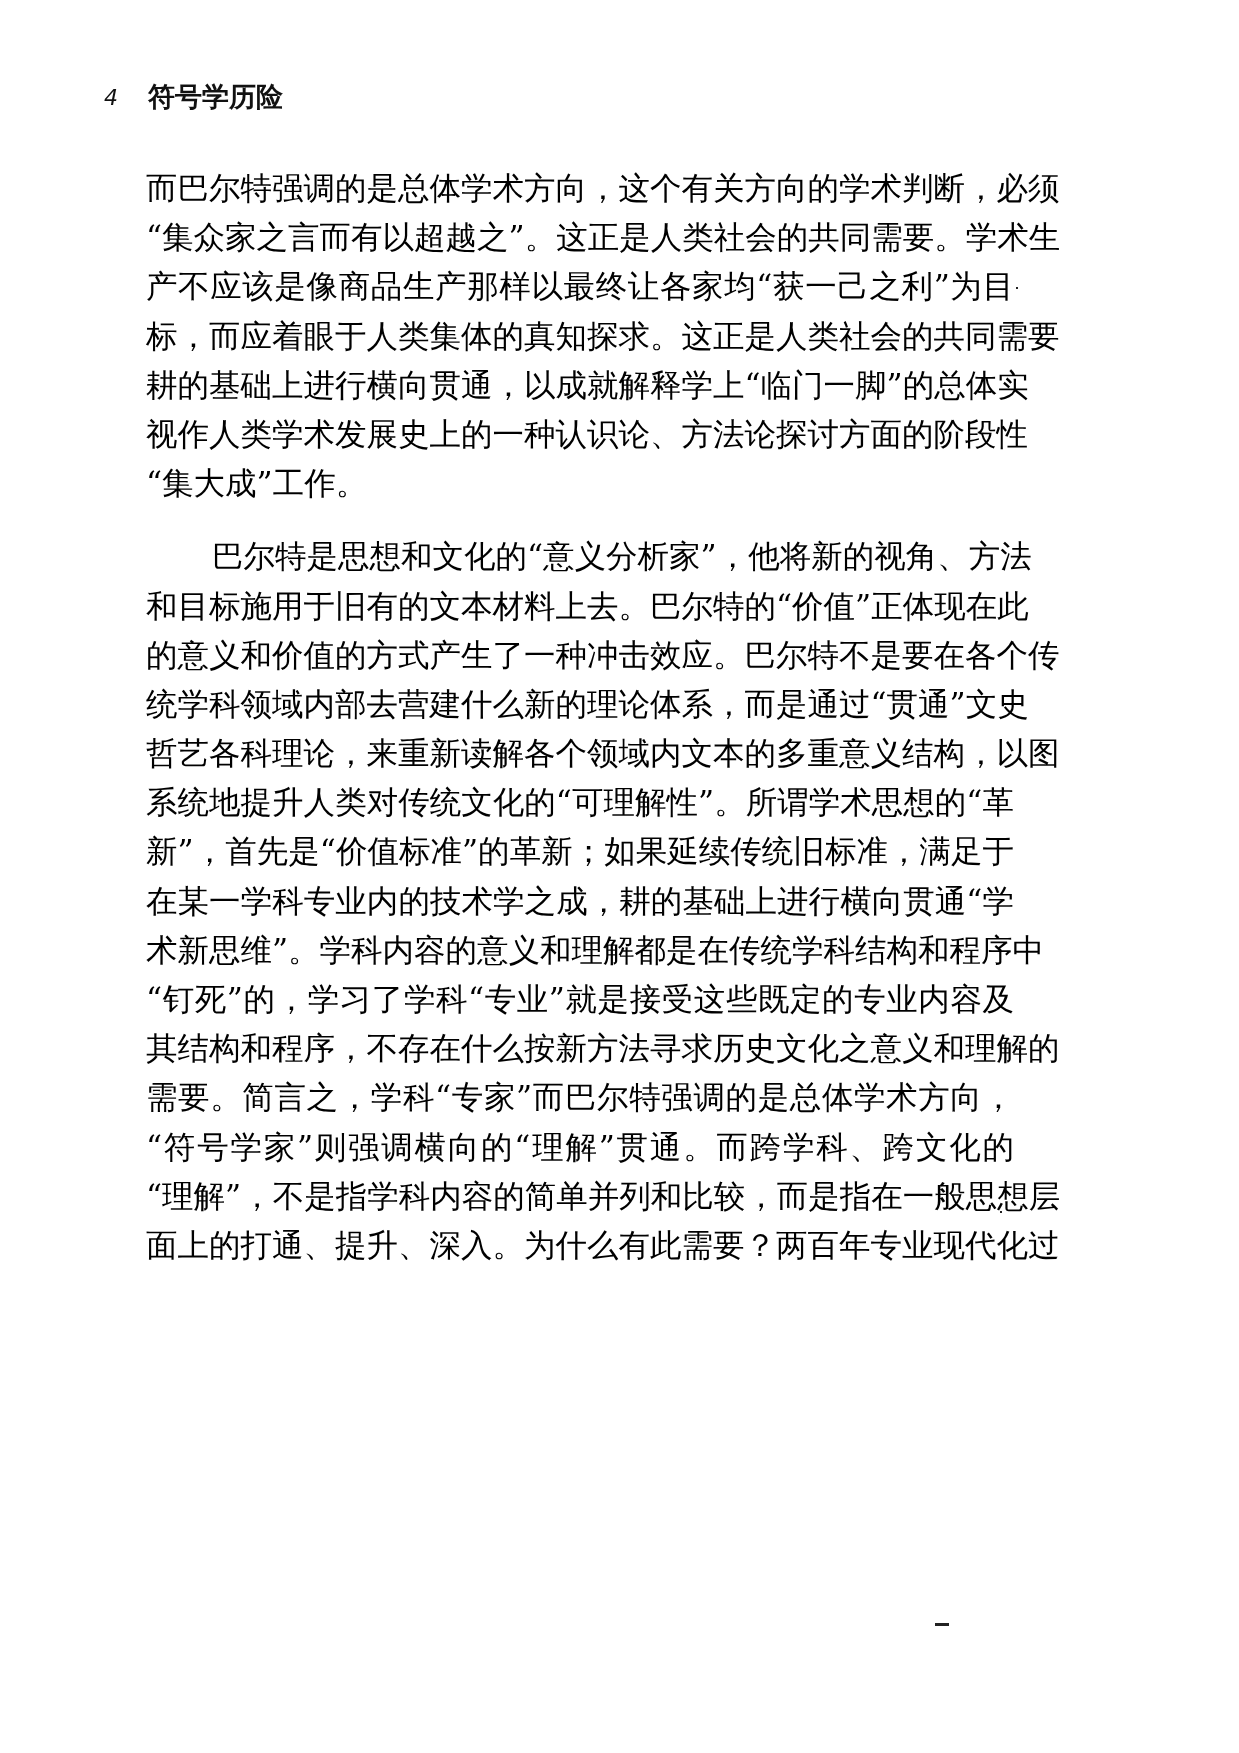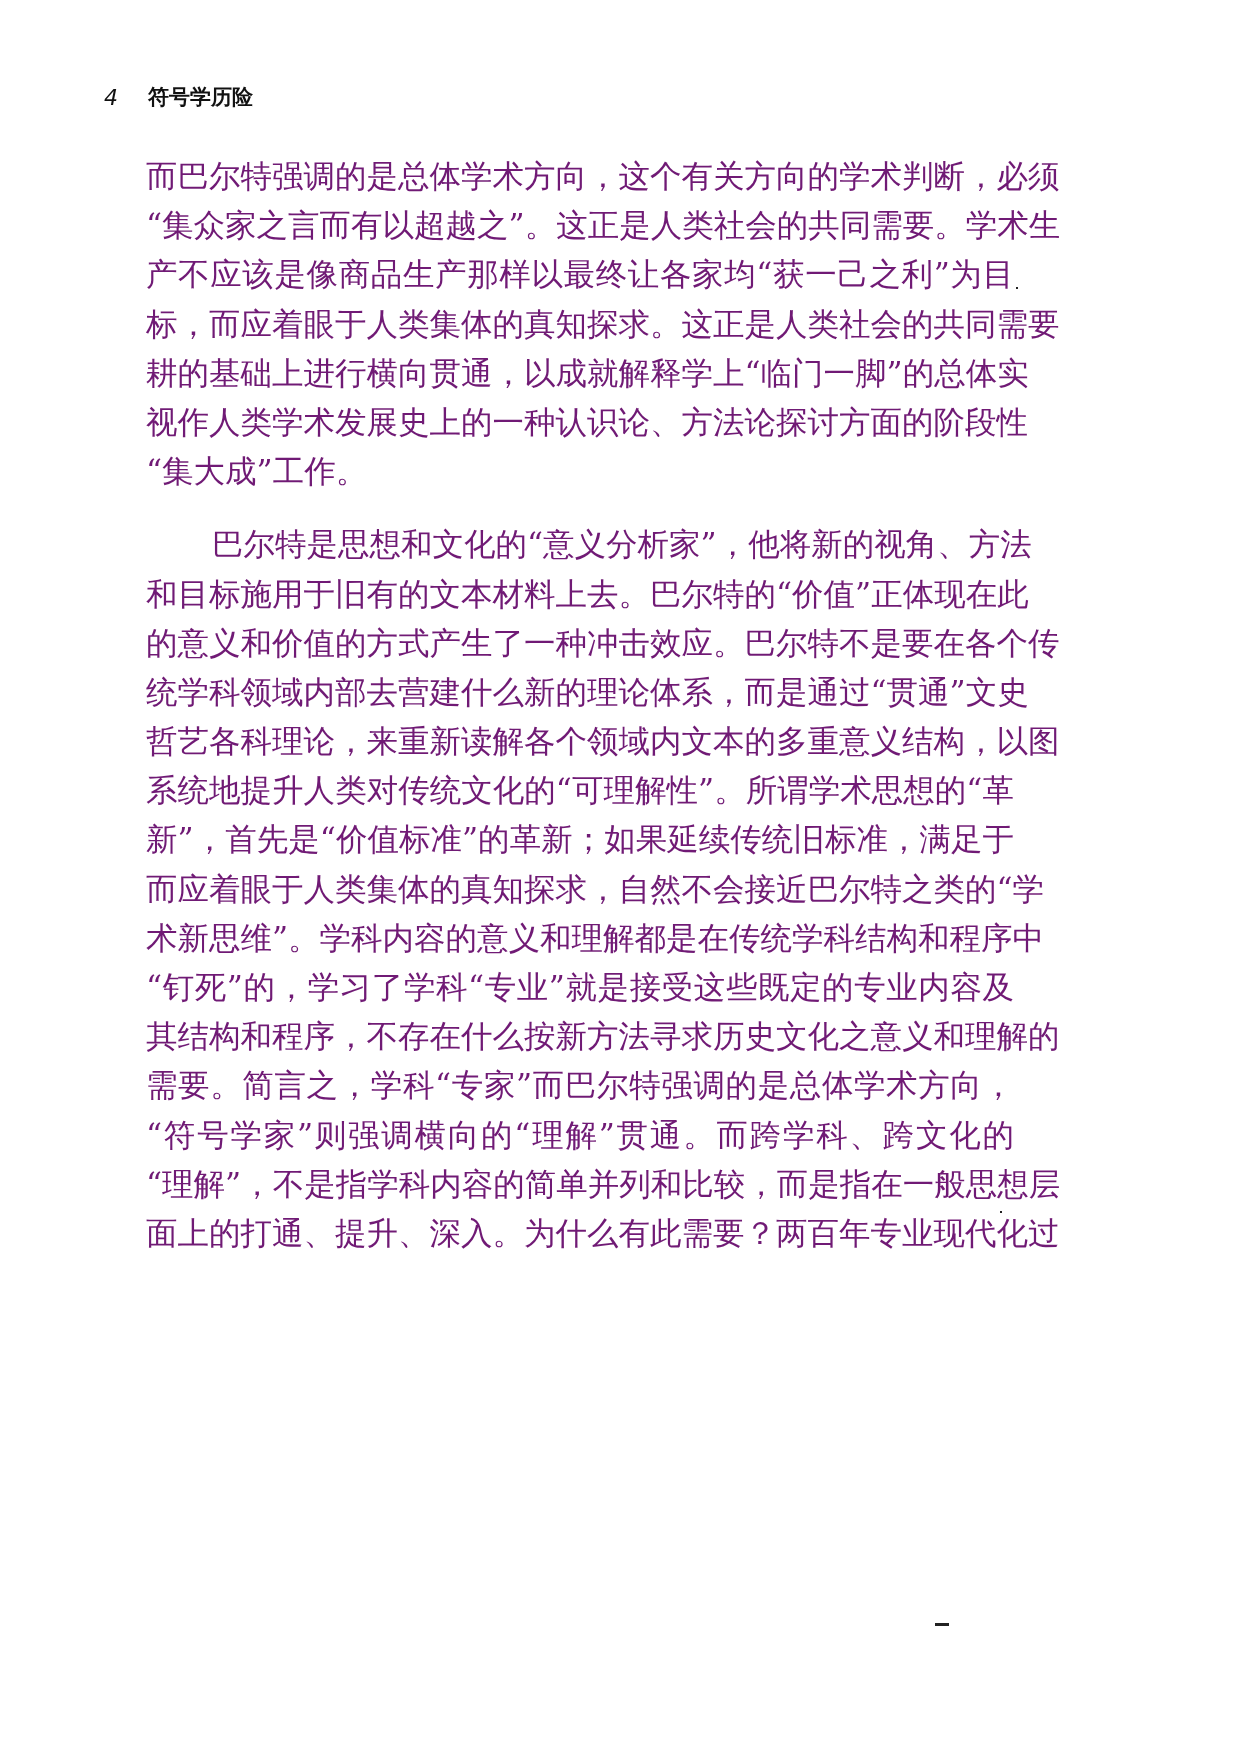--- a/index.html
+++ b/index.html
@@ -1,21 +1,21 @@
 <!DOCTYPE html>
 <html><head>
 <meta charset="utf-8">
 <style>
   html, body { margin: 0; padding: 0; background: #ffffff; }
   body { width: 1239px; height: 1753px; position: relative; overflow: hidden; color: #111; }
   .page { position: absolute; left: 0; top: 0; width: 1239px; height: 1753px; background: #fff; }
   .header { position: absolute; left: 104px; top: 82px; height: 30px; display: flex; align-items: center; font-family: "DejaVu Sans", sans-serif; }
   .page-num { font-style: italic; font-size: 22px; width: 44px; color: #111; }
-  .running-title { font-size: 21px; font-weight: bold; letter-spacing: 0px; color: #111; }
-  .body-text { position: absolute; left: 146px; top: 152px; width: 868px; font-family: "DejaVu Serif", serif; font-size: 31.5px; line-height: 49.2px; color: #701a75; }
+  .running-title { font-size: 27px; font-weight: bold; letter-spacing: 0px; color: #111; }
+  .body-text { position: absolute; left: 146px; top: 164px; width: 868px; font-family: "DejaVu Serif", serif; font-size: 31.5px; line-height: 49.2px; color: #000000; }
   .line { display: block; white-space: nowrap; text-align: justify; text-align-last: justify; height: 49.2px; overflow: visible; }
   .line.last { text-align-last: left; }
   .line.indent { padding-left: 66px; }
   .para-gap { height: 24px; }
   .speck { position: absolute; background: #222; }
 </style>
 </head>
 <body>
 
 <div class="page">
@@ -37,21 +37,21 @@
     </div>
     <div class="para-gap"></div>
     <div>
       <span class="line indent">巴尔特是思想和文化的“意义分析家”，他将新的视角、方法</span>
       <span class="line">和目标施用于旧有的文本材料上去。巴尔特的“价值”正体现在此</span>
       <span class="line">的意义和价值的方式产生了一种冲击效应。巴尔特不是要在各个传</span>
       <span class="line">统学科领域内部去营建什么新的理论体系，而是通过“贯通”文史</span>
       <span class="line">哲艺各科理论，来重新读解各个领域内文本的多重意义结构，以图</span>
       <span class="line">系统地提升人类对传统文化的“可理解性”。所谓学术思想的“革</span>
       <span class="line">新”，首先是“价值标准”的革新；如果延续传统旧标准，满足于</span>
-      <span class="line">而应着眼于人类集体的真知探求，自然不会接近巴尔特之类的“学</span>
+      <span class="line">在某一学科专业内的技术学之成，耕的基础上进行横向贯通“学</span>
       <span class="line">术新思维”。学科内容的意义和理解都是在传统学科结构和程序中</span>
       <span class="line">“钉死”的，学习了学科“专业”就是接受这些既定的专业内容及</span>
       <span class="line">其结构和程序，不存在什么按新方法寻求历史文化之意义和理解的</span>
       <span class="line">需要。简言之，学科“专家”而巴尔特强调的是总体学术方向，</span>
       <span class="line">“符号学家”则强调横向的“理解”贯通。而跨学科、跨文化的</span>
       <span class="line">“理解”，不是指学科内容的简单并列和比较，而是指在一般思想层</span>
       <span class="line">面上的打通、提升、深入。为什么有此需要？两百年专业现代化过</span>
     </div>
   </div>
 

